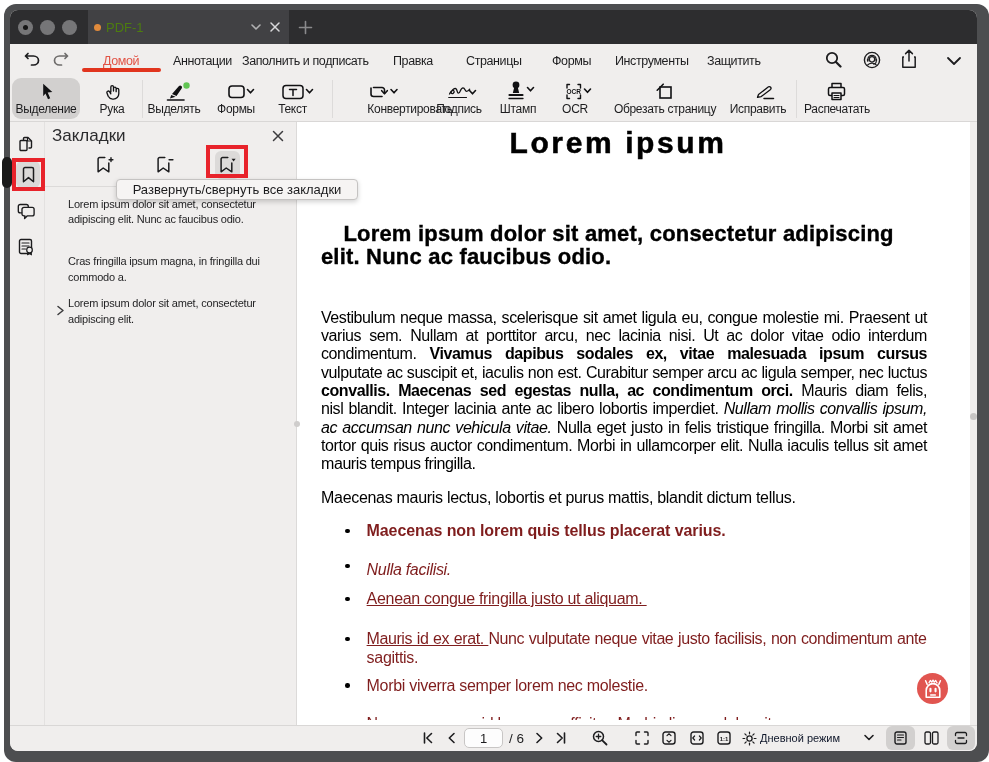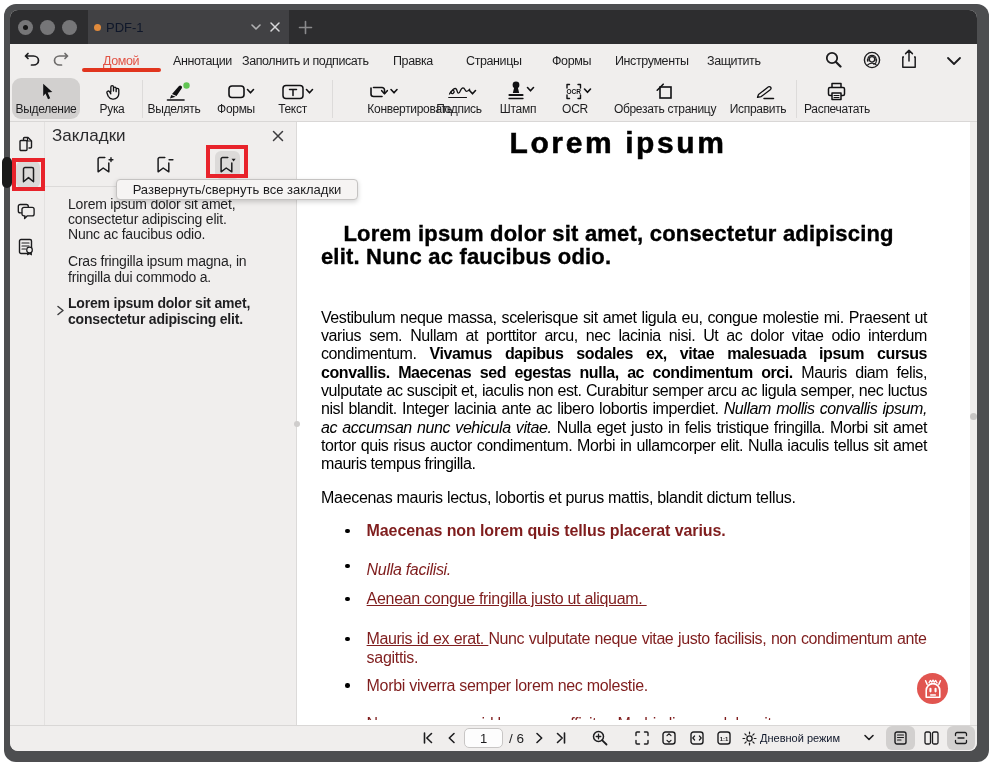--- a/index.html
+++ b/index.html
@@ -14,40 +14,40 @@
   .tl{width:15px;height:15px;border-radius:50%;background:#767678;top:10px;}
   #menubar{left:0;top:34px;width:967px;height:32px;background:#f0eeed;}
   #toolbar{left:0;top:66px;width:967px;height:46px;background:#f0eeed;border-bottom:1px solid #d9d7d6;box-sizing:border-box;}
   .mitem{top:44px;font-size:12.5px;letter-spacing:-0.4px;color:#1d1d1f;white-space:nowrap;}
   .tlabel{font-size:12px;letter-spacing:-0.3px;color:#1d1d1f;white-space:nowrap;top:34px;text-align:center;}
   .tsep{width:1px;top:4px;height:38px;background:#dddbda;}
   #rail{left:0;top:112px;width:35px;height:603px;background:#f0eeed;border-right:1px solid #e3e1e0;box-sizing:border-box;}
   #panel{left:35px;top:112px;width:252px;height:603px;background:#f0eeed;border-right:1px solid #dcdad9;box-sizing:border-box;}
   #pagearea{left:287px;top:112px;width:680px;height:603px;background:#ffffff;overflow:hidden;}
   #statusbar{left:0;top:715px;width:967px;height:26px;background:#f0eeed;border-top:1px solid #d9d7d6;box-sizing:border-box;border-radius:0 0 8px 8px;}
-  .bmtext{font-size:14px;letter-spacing:-0.2px;line-height:15.4px;color:#1f1f21;}
+  .bmtext{font-size:11px;letter-spacing:-0.2px;line-height:15.4px;color:#1f1f21;}
   .jline{text-align:justify;text-align-last:justify;}
   .bullet{position:absolute;left:48.2px;width:4.6px;height:4.6px;border-radius:50%;background:#000;}
   .btext{left:69.6px;font-size:16px;letter-spacing:-0.3px;line-height:18.33px;color:#7f1d1d;white-space:nowrap;}
   svg{display:block;}
 </style>
 </head>
 <body>
 <div id="stage">
   <div id="frame" class="ab"></div>
   <div id="inner" class="ab">
 
     <div id="titlebar" class="ab"></div>
     <div id="tab" class="ab"></div>
     <div class="ab tl" style="left:8px;"></div>
     <div class="ab tl" style="left:30px;"></div>
     <div class="ab tl" style="left:52px;"></div>
     <div class="ab" style="left:13px;top:15px;width:5px;height:5px;border-radius:50%;background:#151515;"></div>
     <div class="ab" style="left:84px;top:13.5px;width:7px;height:7px;border-radius:50%;background:#e08a3c;"></div>
-    <div class="ab" style="left:96px;top:10px;font-size:13px;color:#0f172a;">PDF-1</div>
+    <div class="ab" style="left:96px;top:10px;font-size:13px;color:#4d7c0f;">PDF-1</div>
     <svg class="ab" style="left:240px;top:13px;" width="12" height="8" viewBox="0 0 12 8">
         <path d="M2 2 L6 6 L10 2" stroke="#b0b0b2" stroke-width="1.6" fill="none" stroke-linecap="round" stroke-linejoin="round"></path>
       </svg>
     <svg class="ab" style="left:259px;top:11px;" width="12" height="12" viewBox="0 0 12 12">
         <path d="M2 2 L10 10 M10 2 L2 10" stroke="#d8d8da" stroke-width="1.5" fill="none" stroke-linecap="round"></path>
       </svg>
     <svg class="ab" style="left:288px;top:10px;" width="15" height="15" viewBox="0 0 15 15">
         <path d="M7.5 1.5 V13.5 M1.5 7.5 H13.5" stroke="#8a8a8c" stroke-width="1.6" fill="none" stroke-linecap="round"></path>
       </svg>
 
@@ -201,32 +201,32 @@
     <svg class="ab" style="left:209px;top:146px;" width="18" height="18" viewBox="0 0 18 18">
         <path d="M8.8 1.6 H3.6 a1.5 1.5 0 0 0 -1.5 1.5 V15.8 L7.2 12 L12.8 15.8 V7.0" stroke="#1c1c1e" stroke-width="1.5" fill="none" stroke-linejoin="round" stroke-linecap="round"></path>
         <path d="M12.6 2.8 l2 2.7 l2-2.7 Z" fill="#1c1c1e"></path>
       </svg>
     <div class="ab" style="left:35px;top:176px;width:252px;height:1px;background:#dcdad9;"></div>
     <div class="ab bmtext" style="left:58px;top:186.5px;width:192px;">Lorem ipsum dolor sit amet, consectetur adipiscing elit. Nunc ac faucibus odio.</div>
     <div class="ab bmtext" style="left:58px;top:244.3px;width:192px;">Cras fringilla ipsum magna, in fringilla dui commodo a.</div>
     <svg class="ab" style="left:46px;top:295px;" width="9" height="11" viewBox="0 0 9 11">
         <path d="M2 1.5 L7 5.5 L2 9.5" stroke="#3a3a3c" stroke-width="1.5" fill="none" stroke-linecap="round" stroke-linejoin="round"></path>
       </svg>
-    <div class="ab bmtext" style="left:58px;top:286.4px;width:192px;font-weight:bold;">Lorem ipsum dolor sit amet, consectetur adipiscing elit.</div>
+    <div class="ab bmtext" style="left:58px;top:286.4px;width:192px;">Lorem ipsum dolor sit amet, consectetur adipiscing elit.</div>
 
     <div id="pagearea" class="ab">
       <div class="ab" style="left:0;top:0;width:680px;height:603px;background:#ffffff;"></div>
       <div class="ab" style="left:191px;top:6.2px;width:260px;text-align:center;font-size:30px;font-weight:bold;letter-spacing:2.6px;color:#000;line-height:30px;white-space:nowrap;-webkit-text-stroke:0.5px #000;">Lorem ipsum</div>
       <div class="ab" style="left:23.9px;top:99.8px;width:610px;font-size:22px;font-weight:bold;color:#000;line-height:23.1px;text-indent:22.5px;letter-spacing:0.2px;-webkit-text-stroke:0.35px #000;">Lorem ipsum dolor sit amet, consectetur adipiscing<br><span style="text-indent:0;display:inline-block;">elit. Nunc ac faucibus odio.</span></div>
       <div id="para1" class="ab" style="left:24px;top:186.7px;width:606px;font-size:16px;letter-spacing:-0.42px;line-height:18.33px;color:#000;">
         <div class="jline">Vestibulum neque massa, scelerisque sit amet ligula eu, congue molestie mi. Praesent ut</div>
         <div class="jline">varius sem. Nullam at porttitor arcu, nec lacinia nisi. Ut ac dolor vitae odio interdum</div>
         <div class="jline">condimentum. <b>Vivamus dapibus sodales ex, vitae malesuada ipsum cursus</b></div>
+        <div class="jline">vulputate ac suscipit et, iaculis non est. Curabitur semper arcu ac ligula semper, nec luctus</div>
         <div class="jline"><b>convallis. Maecenas sed egestas nulla, ac condimentum orci.</b> Mauris diam felis,</div>
-        <div class="jline">vulputate ac suscipit et, iaculis non est. Curabitur semper arcu ac ligula semper, nec luctus</div>
         <div class="jline">nisl blandit. Integer lacinia ante ac libero lobortis imperdiet. <i>Nullam mollis convallis ipsum,</i></div>
         <div class="jline"><i>ac accumsan nunc vehicula vitae.</i> Nulla eget justo in felis tristique fringilla. Morbi sit amet</div>
         <div class="jline">tortor quis risus auctor condimentum. Morbi in ullamcorper elit. Nulla iaculis tellus sit amet</div>
         <div>mauris tempus fringilla.</div>
       </div>
       <div class="ab" style="left:24px;top:366.6px;font-size:16px;letter-spacing:-0.3px;line-height:18.33px;color:#000;">Maecenas mauris lectus, lobortis et purus mattis, blandit dictum tellus.</div>
       <div class="bullet" style="top:406.8px;"></div>
       <div class="ab btext" style="top:399.9px;font-weight:bold;letter-spacing:-0.1px;">Maecenas non lorem quis tellus placerat varius.</div>
       <div class="bullet" style="top:441.5px;"></div>
       <div class="ab btext" style="top:439px;font-style:italic;">Nulla facilisi.</div>

